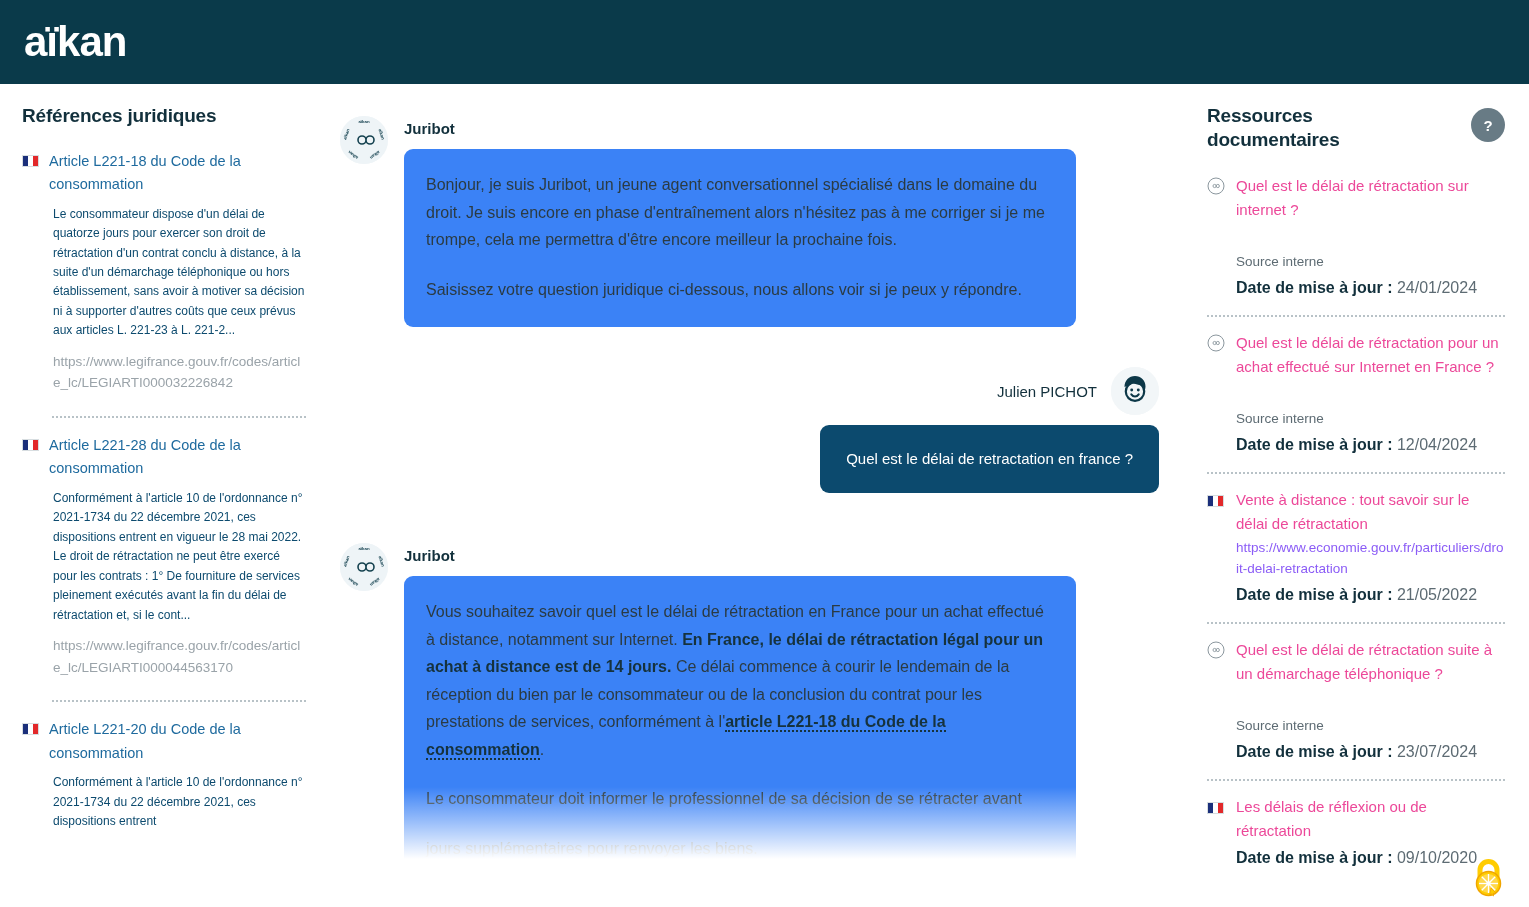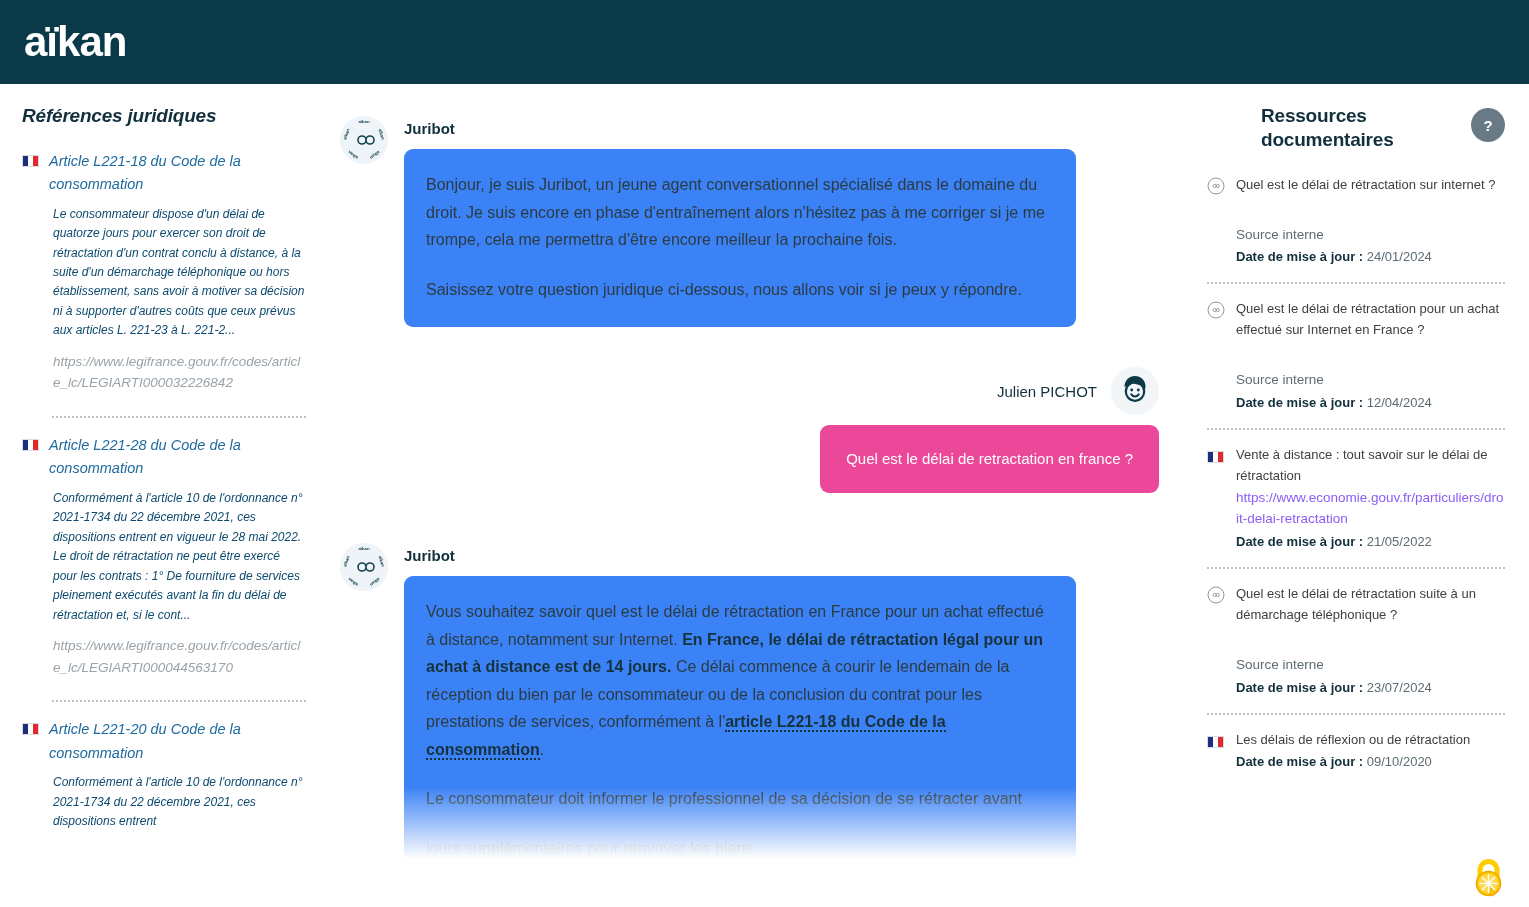--- a/index.html
+++ b/index.html
@@ -34,21 +34,20 @@
     width: 100%;
     position: relative;
   }
 
   
   .left-panel {
     width: 330px; flex: 0 0 330px;
     padding: 20px 24px 0 22px;
     position: relative;
     overflow: hidden;
-    font-style: italic;
   }
   .panel-title {
     font-size: 19px; font-weight: 700;
     color: #12303c; letter-spacing: -0.2px;
     margin-bottom: 22px; line-height: 1.25;
   }
   .ref-item { padding-bottom: 8px; }
   .ref-head {
     display: flex; gap: 10px; align-items: flex-start;
     margin-bottom: 8px;
@@ -131,73 +130,73 @@
   .user-head {
     display: flex; align-items: center; gap: 14px;
     margin-bottom: 10px;
   }
   .user-name { font-size: 15px; font-weight: 400; color: #12303c; }
   .avatar-user {
     width: 48px; height: 48px; border-radius: 50%;
     background: #f2f6f8; display: block;
   }
   .bubble-user {
-    background: #ec4899; color: #ffffff;
+    background: #0c4a6e; color: #ffffff;
     border-radius: 9px;
     padding: 22px 26px;
     font-size: 15px; line-height: 1.6;
     max-width: 560px;
   }
 
   .chat-fade {
     position: absolute; left: 0; right: 0; bottom: 0; height: 120px;
     background: linear-gradient(to bottom, rgba(255,255,255,0), #ffffff 60%);
     pointer-events: none; z-index: 10;
   }
 
   
   .right-panel {
     width: 330px; flex: 0 0 330px;
     padding: 20px 24px 0 8px;
     position: relative;
     overflow: hidden;
   }
   .right-head {
-    display: flex; align-items: flex-start; justify-content: flex-end;
+    display: flex; align-items: flex-start; justify-content: space-between;
     margin-bottom: 22px;
   }
   .right-head .panel-title { margin-bottom: 0; max-width: 210px; }
   .help-btn {
     flex: 0 0 34px; width: 34px; height: 34px;
     border-radius: 50%; background: #687b85;
     color: #ffffff; font-size: 15px; font-weight: 700;
     display: flex; align-items: center; justify-content: center;
     cursor: pointer; margin-top: 4px; border: 0;
     font-family: "Liberation Sans", sans-serif;
   }
   .res-item { display: flex; gap: 11px; align-items: flex-start; }
   .res-icon { flex: 0 0 18px; width: 18px; margin-top: 3px; }
   .res-icon svg { display: block; width: 18px; height: 18px; }
   .res-icon .flag-fr { margin-top: 3px; }
   .res-body { flex: 1 1 auto; min-width: 0; }
   .res-title {
-    font-size: 13px; line-height: 1.62;
-    color: #404040; cursor: pointer; margin-bottom: 2px;
+    font-size: 15px; line-height: 1.62;
+    color: #ec4899; cursor: pointer; margin-bottom: 2px;
   }
   .res-source {
     font-size: 13.5px; line-height: 1.55; color: #5d6b73;
     word-break: break-word;
     margin-top: 30px;
   }
   .res-url {
     font-size: 13.5px; line-height: 1.55; color: #8b5cf6;
     word-break: break-all;
   }
   .res-date {
-    font-size: 13px; line-height: 1.6; color: #5d6b73; margin-top: 2px;
+    font-size: 16px; line-height: 1.6; color: #5d6b73; margin-top: 2px;
   }
   .res-date b { color: #12303c; font-weight: 700; }
   .right-sep { border-top: 2px dotted #b8c2c7; margin: 14px 0 14px 0; }
 
   
   .lock-badge {
     position: absolute; right: 18px; bottom: 8px;
     width: 46px; height: 46px; cursor: pointer; z-index: 50;
   }
   .lock-badge svg { display: block; width: 46px; height: 46px; }

